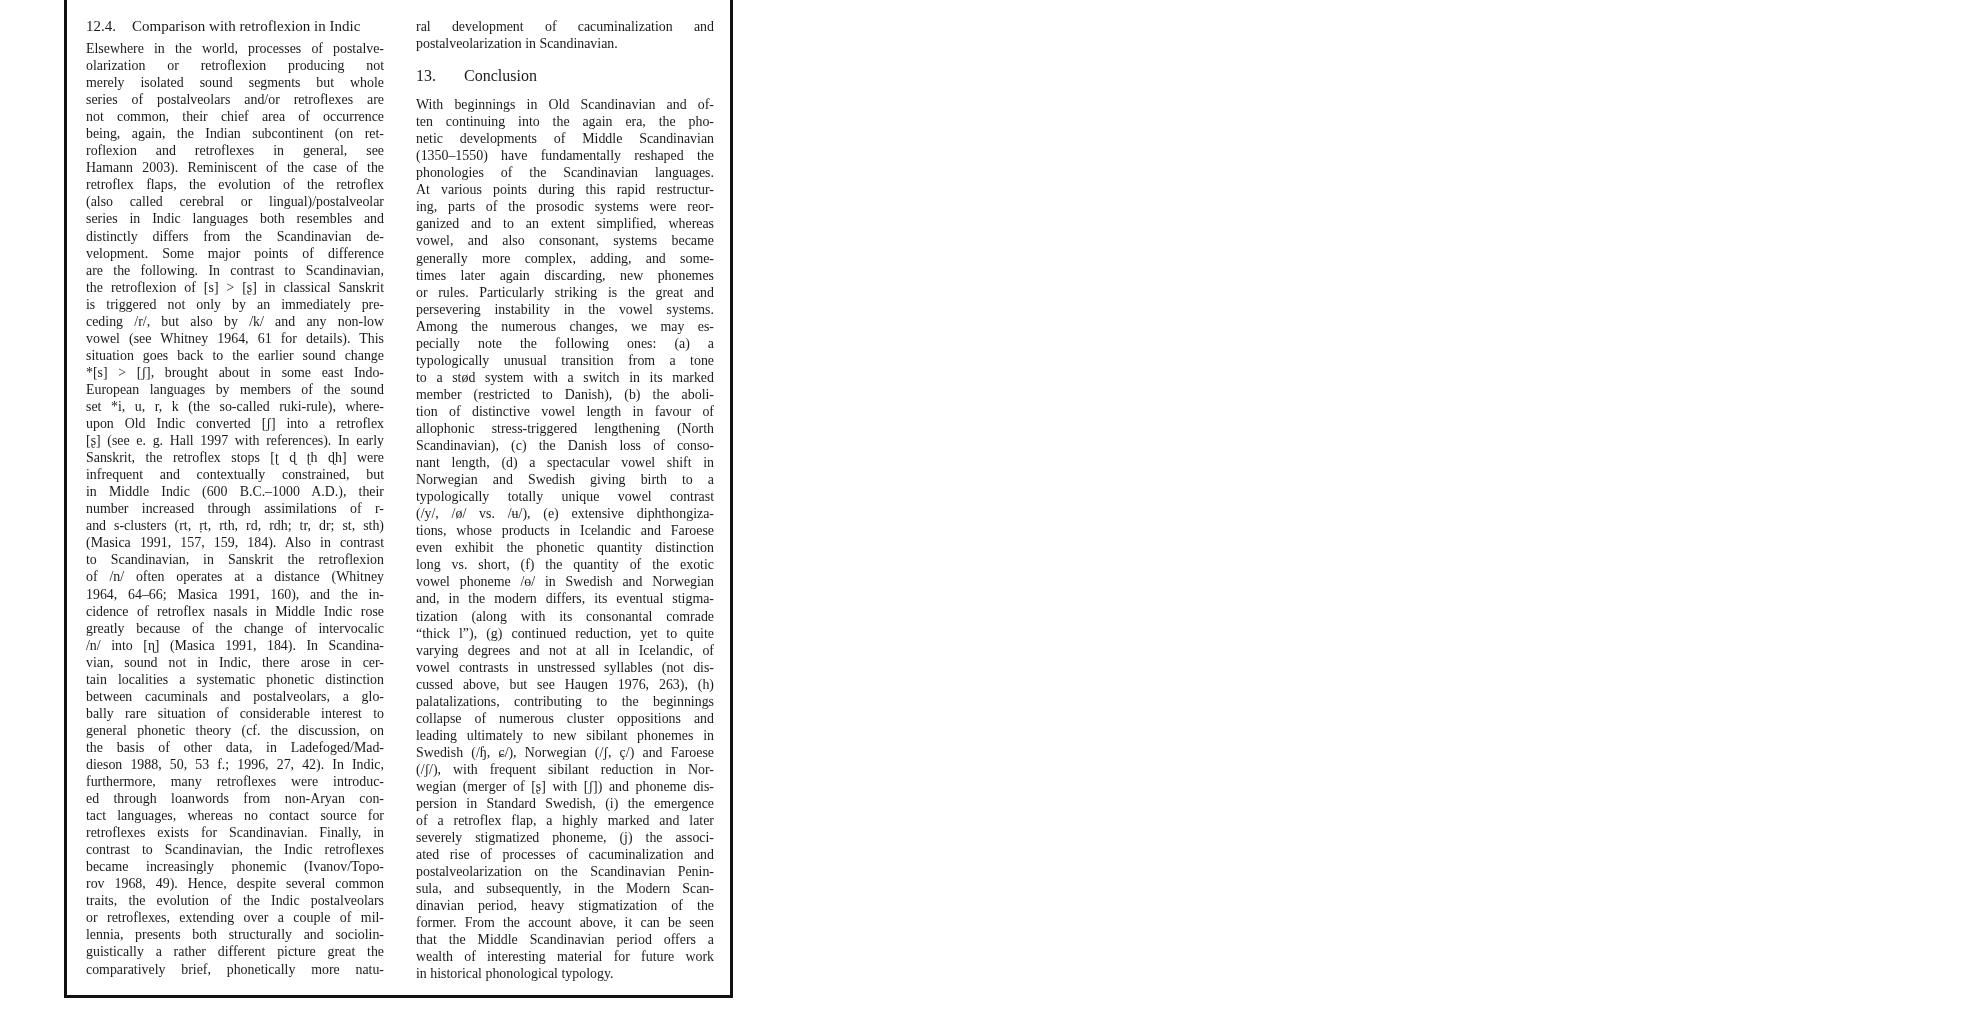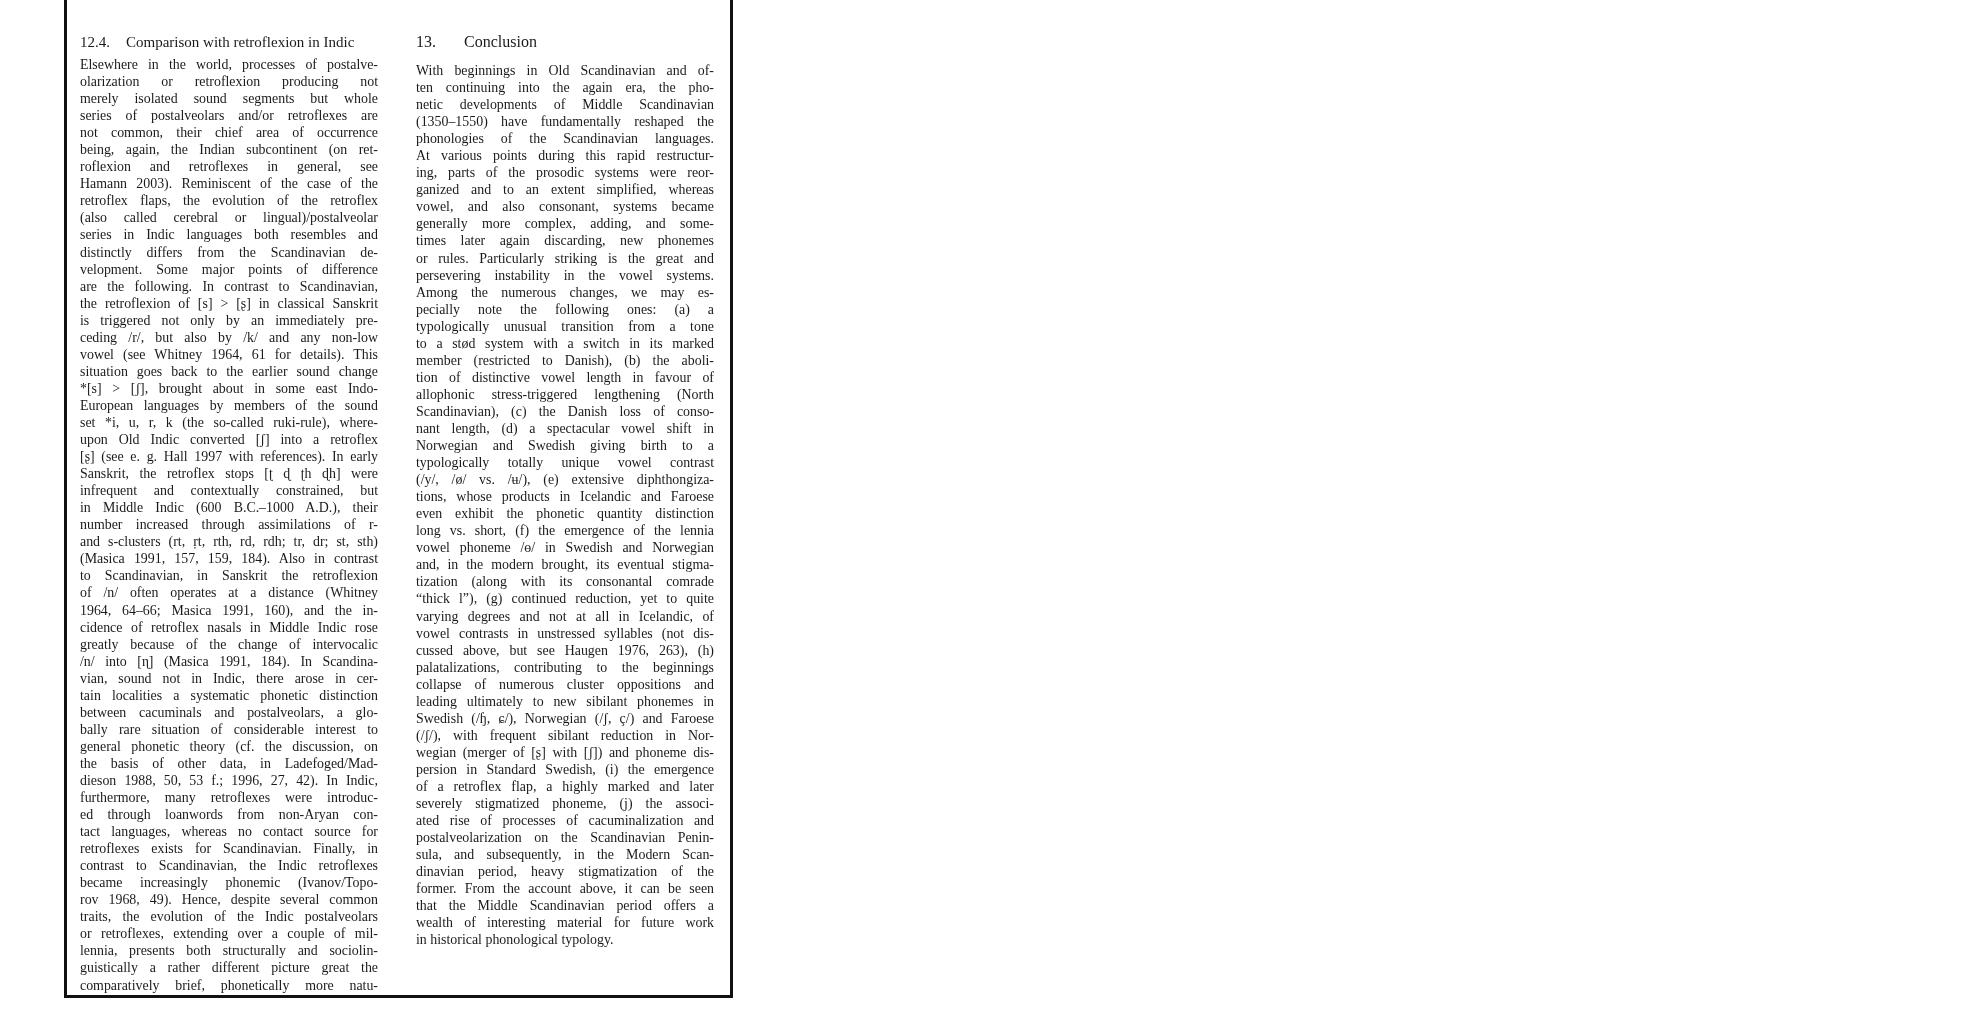--- a/index.html
+++ b/index.html
@@ -4,21 +4,21 @@
 <style>
   html, body { margin:0; padding:0; background:#ffffff; }
   body { width:1973px; height:1024px; position:relative; overflow:hidden;
          font-family:"Liberation Serif", "DejaVu Serif", serif; color:#1a1a1a; }
   .page { position:absolute; left:64px; top:-6px; width:663px; height:1001px;
           border:3px solid #111; border-top:none; background:#fff; box-sizing:content-box; }
   .runhead { position:absolute; left:14px; right:14px; top:0px; height:8px;
              overflow:hidden; }
   .col { position:absolute; top:24px; width:298px; font-size:13.9px; line-height:17.05px;
          text-align:justify; hyphens:manual; }
-  .col.left { left:13px;margin-top:16px; }
+  .col.left { left:19px; }
   .col.right { left:349px; }
   .line { display:block; text-align:justify; text-align-last:justify; white-space:nowrap; overflow:visible; height:17.05px; }
   .line.last { text-align-last:left; }
   .heading { font-size:15px; display:flex; gap:16px; height:20px; margin-bottom:2px; }
   .heading.h13 { font-size:16px; gap:28px; margin-top:15px; margin-bottom:9px; }
 </style>
 </head>
 <body>
 
 <div class="page">
@@ -82,20 +82,24 @@
         <span class="line">rov 1968, 49). Hence, despite several common</span>
         <span class="line">traits, the evolution of the Indic postalveolars</span>
         <span class="line">or retroflexes, extending over a couple of mil-</span>
         <span class="line">lennia, presents both structurally and sociolin-</span>
         <span class="line">guistically a rather different picture great the</span>
         <span class="line">comparatively brief, phonetically more natu-</span>
       </div>
   </div>
 
   <div class="col right">
+    <div id="right-cont">
+        <span class="line">ral development of cacuminalization and</span>
+        <span class="line last">postalveolarization in Scandinavian.</span>
+      </div>
     <div class="heading h13">
       <span>13.</span>
       <span>Conclusion</span>
     </div>
     <div id="right-lines">
         <span class="line">With beginnings in Old Scandinavian and of-</span>
         <span class="line">ten continuing into the again era, the pho-</span>
         <span class="line">netic developments of Middle Scandinavian</span>
         <span class="line">(1350–1550) have fundamentally reshaped the</span>
         <span class="line">phonologies of the Scandinavian languages.</span>
@@ -114,23 +118,23 @@
         <span class="line">member (restricted to Danish), (b) the aboli-</span>
         <span class="line">tion of distinctive vowel length in favour of</span>
         <span class="line">allophonic stress-triggered lengthening (North</span>
         <span class="line">Scandinavian), (c) the Danish loss of conso-</span>
         <span class="line">nant length, (d) a spectacular vowel shift in</span>
         <span class="line">Norwegian and Swedish giving birth to a</span>
         <span class="line">typologically totally unique vowel contrast</span>
         <span class="line">(/y/, /ø/ vs. /ʉ/), (e) extensive diphthongiza-</span>
         <span class="line">tions, whose products in Icelandic and Faroese</span>
         <span class="line">even exhibit the phonetic quantity distinction</span>
-        <span class="line">long vs. short, (f) the emergence of the lennia</span>
+        <span class="line">long vs. short, (f) the quantity of the exotic</span>
         <span class="line">vowel phoneme /ɵ/ in Swedish and Norwegian</span>
-        <span class="line">and, in the modern brought, its eventual stigma-</span>
+        <span class="line">and, in the modern differs, its eventual stigma-</span>
         <span class="line">tization (along with its consonantal comrade</span>
         <span class="line">“thick l”), (g) continued reduction, yet to quite</span>
         <span class="line">varying degrees and not at all in Icelandic, of</span>
         <span class="line">vowel contrasts in unstressed syllables (not dis-</span>
         <span class="line">cussed above, but see Haugen 1976, 263), (h)</span>
         <span class="line">palatalizations, contributing to the beginnings</span>
         <span class="line">collapse of numerous cluster oppositions and</span>
         <span class="line">leading ultimately to new sibilant phonemes in</span>
         <span class="line">Swedish (/ɧ, ɕ/), Norwegian (/ʃ, ç/) and Faroese</span>
         <span class="line">(/ʃ/), with frequent sibilant reduction in Nor-</span>

